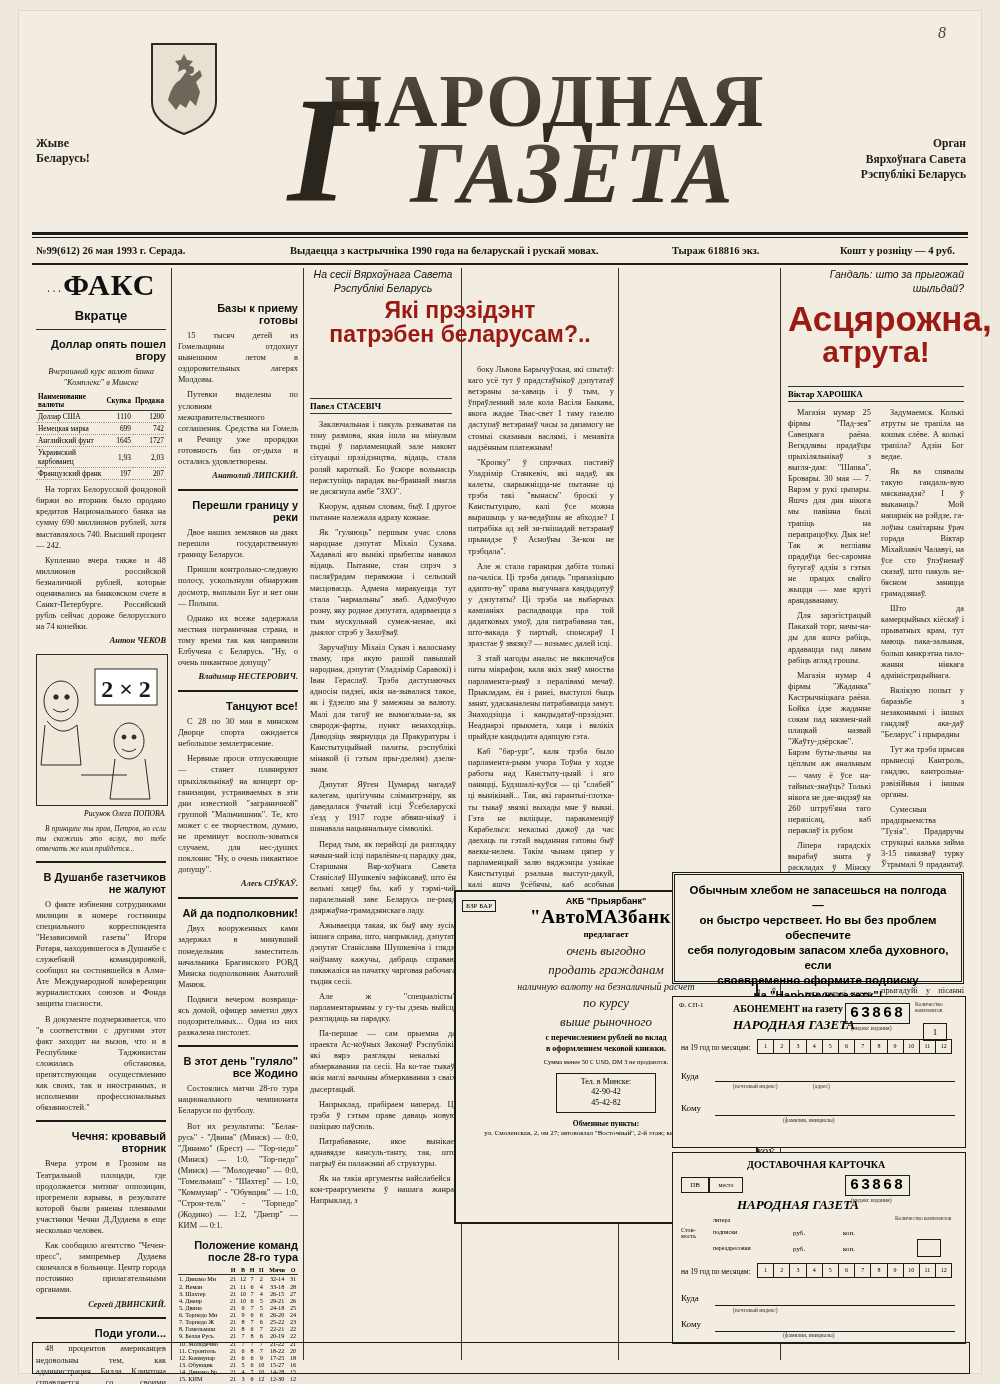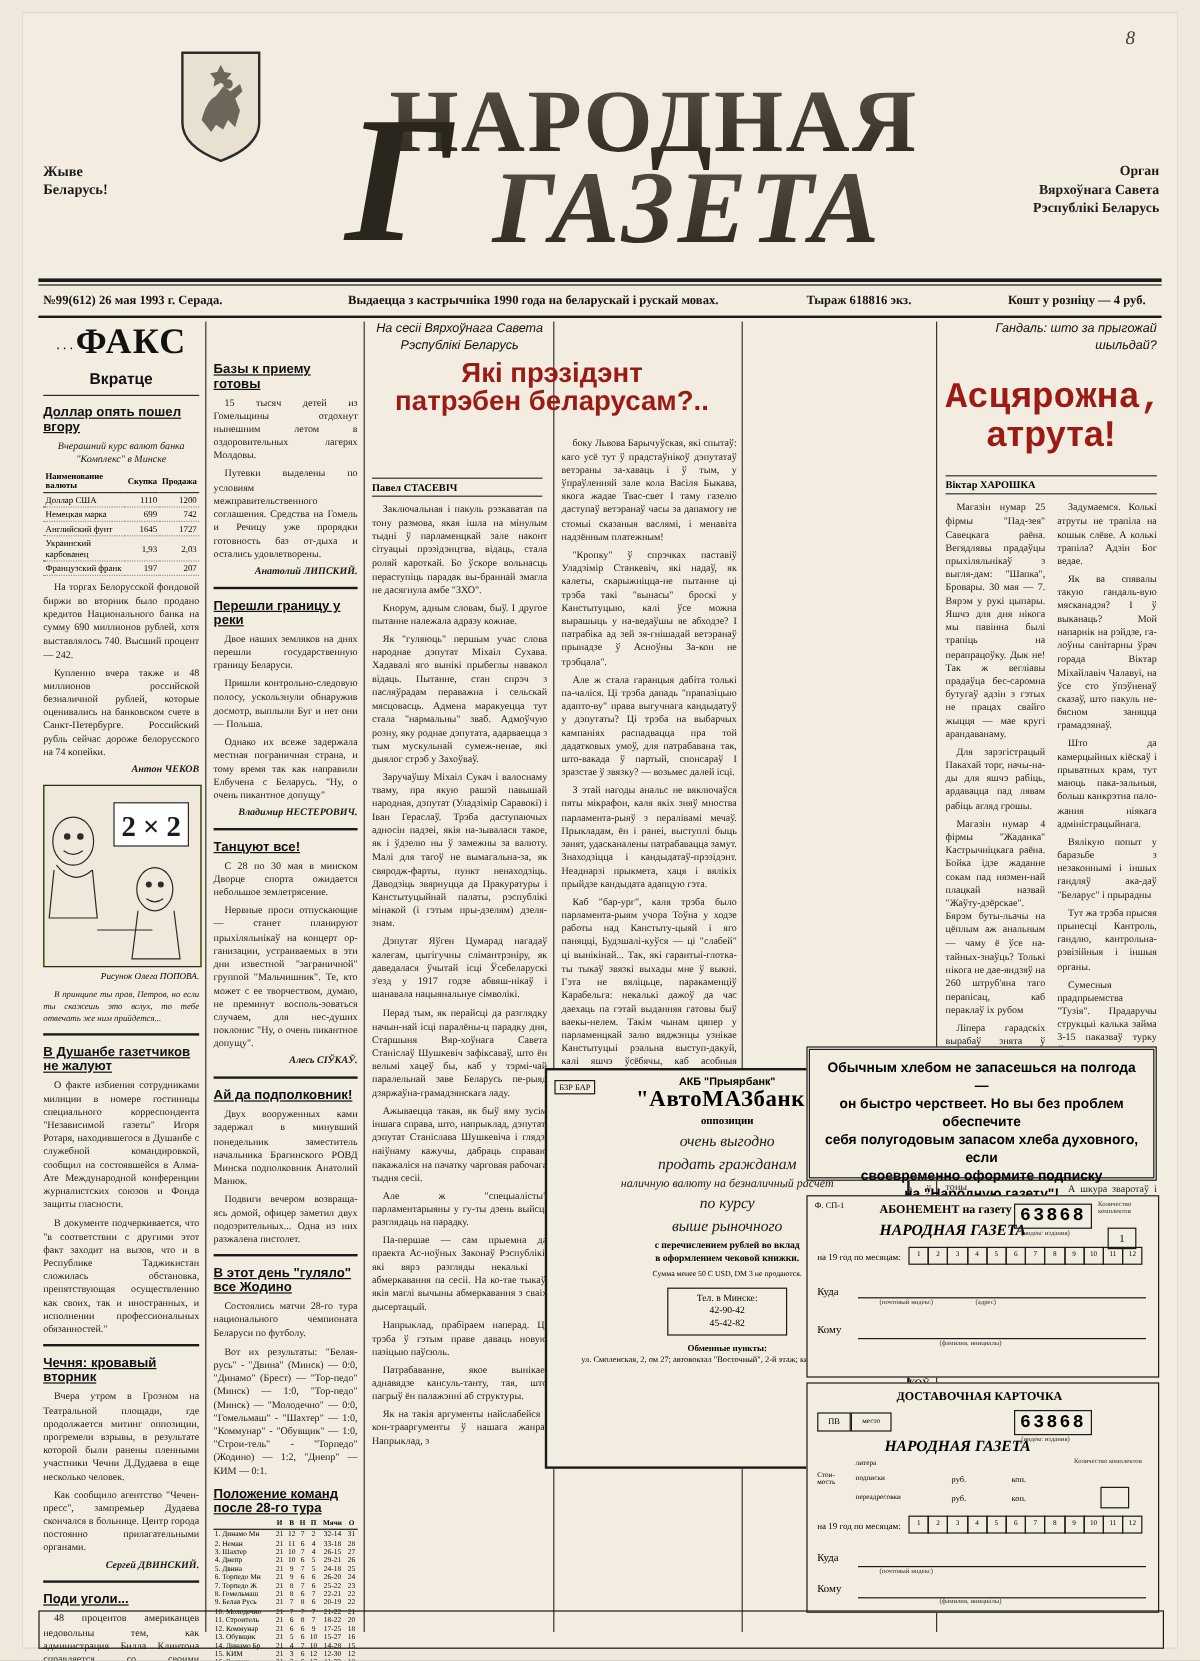--- a/index.html
+++ b/index.html
@@ -30,21 +30,21 @@
 
   .col{position:absolute;top:0;}
   .c1{left:4px;width:130px;}
   .c2{left:146px;width:120px;}
   .c3{left:278px;width:146px;}
   .c4{left:436px;width:146px;}
   .c5{left:592px;width:152px;}
   .c6{left:756px;width:176px;}
 
   h2.sec{font-family:"Liberation Sans",sans-serif;font-size:13px;font-weight:bold;text-align:center;margin:0 0 5px 0;color:#111;}
-  h3.sub{font-family:"Liberation Sans",sans-serif;font-size:11px;font-weight:bold;text-align:left;margin:8px 0 4px 0;color:#111;text-decoration:underline;}
+  h3.sub{font-family:"Liberation Sans",sans-serif;font-size:11px;font-weight:bold;text-align:right;margin:8px 0 4px 0;color:#111;}
   p.t{font-size:8.4px;line-height:1.32;text-align:justify;margin:0 0 4px 0;color:#1a1a1a;text-indent:9px;}
   p.sig{font-size:8.4px;line-height:1.3;text-align:right;font-weight:bold;font-style:italic;margin:1px 0 7px 0;color:#1a1a1a;}
   .hr{height:1px;background:#2b2b2b;margin:6px 0 6px 0;}
   .hrthick{height:2px;background:#1b1b1b;margin:7px 0 6px 0;}
 
   
   .faxlogo{text-align:center;margin:0 0 6px 0;}
   .faxlogo .f{font-family:"Liberation Serif",serif;font-size:30px;font-weight:bold;letter-spacing:1px;color:#111;}
   .faxdots{letter-spacing:2px;font-size:11px;color:#111;}
 
@@ -487,21 +487,21 @@
 хітрыць...</div>
       <p class="t">Зафіксаваў у мінулы час Дзяржкамітэт Рэспублікі Беларусь публікуе верагоднымі інфармацыю пра цэны на асобныя харчовыя вырабы, адзначваюцца ў выкананай зале, прадстаўнікі пра-мыслоў і гандлю. Або ў гэтым годзе ў Мінску 20 красавіка кілаграм кавалковы капітавуў 250 рублёў, а ў Чалябінску — 820.</p>
       <p class="t">Праўда, праз апошні час гэтыя тлумачэння, фактыў: вёс-чная нашага трактарная заводу і Чэлябінскага металургічнага Госпа-дарні стала сёння большае за прыстава гэта. Кожны год, кавары-цына таго цэны чакаецца Ў там іх шляхоў кіраўнікоў нікуда трапіць, кіраванне аб абгрунтоўваем, і не падлічанай канструкцый.</p>
       <p class="sig" style="white-space:pre-line;">Іосіф МАЗАЛЬКОЎ,
 жыхар г.Мінска.</p>
     </div>
 
     <div class="col c6">
       <div class="kicker" style="white-space:pre-line;text-align:right;">Гандаль: што за прыгожай
 шыльдай?</div>
-      <div class="bighead red" style="font-size:30px;margin-top:22px;font-family:Liberation Mono, monospace;">Асцярожна,</div>
+      <div class="bighead red" style="font-size:35px;margin-top:6px;">Асцярожна,</div>
       <div class="bighead red" style="font-size:30px;">атрута!</div>
       <div class="byline" style="margin-top:18px;">Віктар ХАРОШКА</div>
       <div style="column-count:2;column-gap:10px;">
         <p class="t">Магазін нумар 25 фірмы "Пад-зея" Савецкага раёна. Вегядлявы прадаўцы прыхіляльнікаў з выгля-дам: "Шапка", Бровары. 30 мая — 7. Вярэм у рукі цыпары. Яшчэ для дня нікога мы павінна былі трапіць на перапрацоўку. Дык не! Так ж вегліавы прадаўца бес-саромна бутугаў адзін з гэтых не працах свайго жыцця — мае кругі арандаванаму.</p>
         <p class="t">Для зарэгістрацый Пакахай торг, начы-на-ды для яшчэ рабіць, ардавацца пад лявам рабіць агляд грошы.</p>
         <p class="t">Магазін нумар 4 фірмы "Жаданка" Кастрычніцкага раёна. Бойка ідзе жаданне сокам пад нязмен-най плацкай назвай "Жаўту-дзёрскае". Бярэм буты-льачы на цёплым аж анальным — чаму ё ўсе на-тайных-знаўць? Толькі нікога не дае-яндзяў на 260 штруб'яна таго перапісац, каб пераклаў іх рубом</p>
         <p class="t">Ліпера гарадскіх вырабаў знята ў раскладах ў Мінску калі жаданна бутэлек, гарадойнай пра-дукцыя — больш за 35 тон, рыбы і рыбных канспектаў — больш за 23 тоны, алею — 14,5 тоны, цукру — 19,6 тоны, кавы распучальнай — 1,3 тоны</p>
         <p class="t">І гэта толькі пасля перыаду са-напотых тут, дзе прыгожая шыльда даказвае таго больш не ўлічаны.</p>
         <p class="t">Задумаемся. Колькі атруты не трапіла на кошык слёве. А колькі трапіла? Адзін Бог ведае.</p>
         <p class="t">Як ва спявалы такую гандаль-вую мясканадзя? І ў выканаць? Мой напарнік на рэйдзе, га-лоўны санітарны ўрач горада Віктар Міхайлавіч Чалавуі, на ўсе сто ўпэўненаў сказаў, што пакуль не-бясном заняцца грамадзянаў.</p>
@@ -513,21 +513,21 @@
         <p class="t">Таму і трапляюць сёння на наш стол прадукты, якія не проста шкод-ныя, а небяспечныя.</p>
       </div>
       <p class="sig">"Ін-вытвы" — 1250 карбаванцаў.</p>
     </div>
 
   </div>
 
   <div class="adbox ad-bank">
     <div class="bankhdr">АКБ "Прыярбанк"</div>
     <div class="banklogo">"АвтоМАЗбанк"</div>
-    <div class="bankline" style="font-weight:bold;font-size:9px;">оппозиции</div>
+    <div class="bankline" style="font-weight:bold;font-size:9px;">предлагает</div>
     <div class="bankscript">очень выгодно</div>
     <div class="bankscript">продать гражданам</div>
     <div class="bankscript" style="font-size:10px;">наличную валюту на безналичный расчет</div>
     <div class="bankscript">по курсу</div>
     <div class="bankscript">выше рыночного</div>
     <div class="bankline" style="white-space:pre-line;font-weight:bold;">с перечислением рублей во вклад
 в оформлением чековой книжки.</div>
     <div class="bankline" style="font-size:6.5px;margin-top:3px;">Сумма менее 50 С USD, DM 3 не продаются.</div>
     <div class="phones">
       <div>Тел. в Минске:</div>

